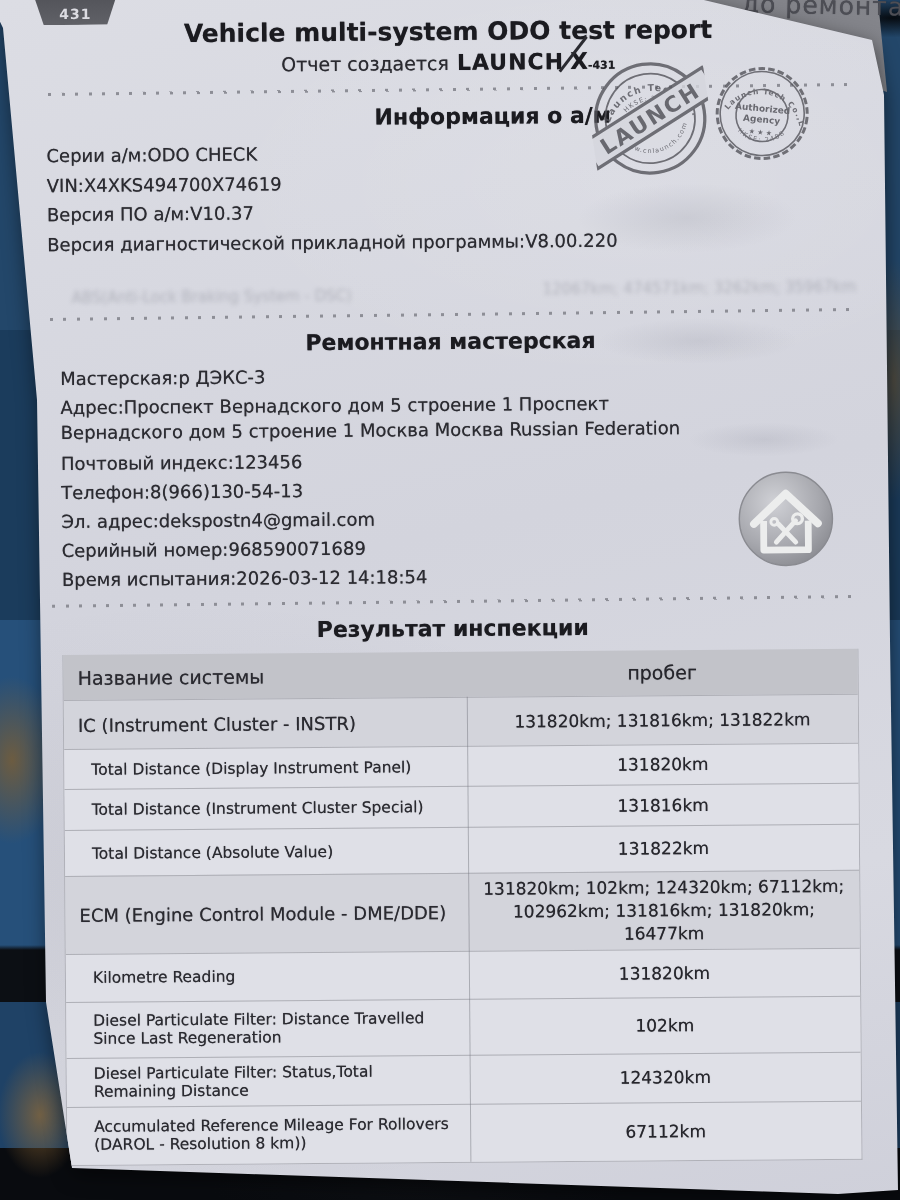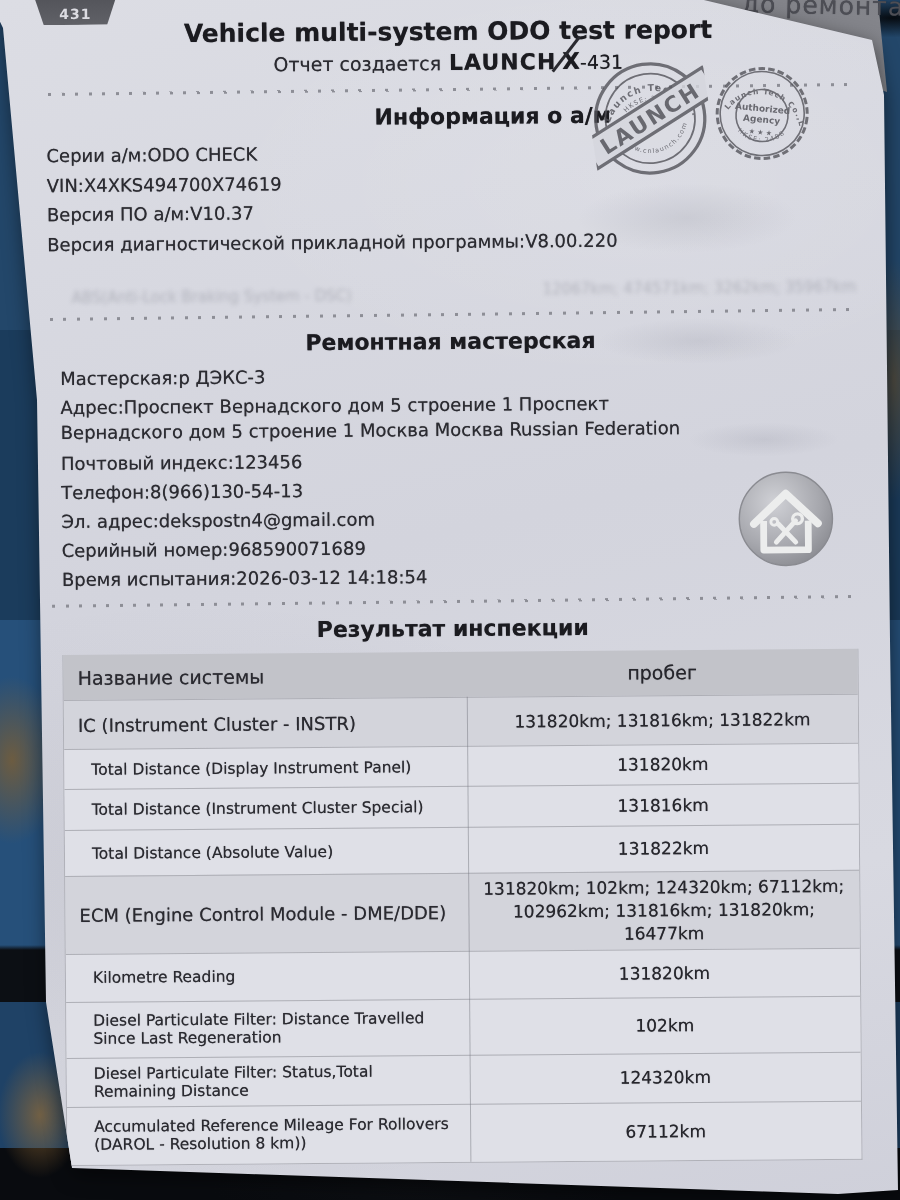--- a/index.html
+++ b/index.html
@@ -37,21 +37,21 @@
   }
   .content{position:absolute;inset:0;transform:rotate(-0.45deg);transform-origin:450px 600px;
     color:#26262c;padding:0 45px 0 50px;}
   .soft{text-shadow:0 0 .7px rgba(45,45,52,.75);}
   
   .doc-title{margin-top:17px;text-align:center;font-size:25px;font-weight:bold;color:#1b1b20;}
   .doc-sub{margin-top:3px;text-align:center;font-size:19px;color:#2a2a30;}
   .brand{font-weight:bold;font-size:22px;letter-spacing:1px;margin-left:8px;color:#1b1b20;}
   .brandx{position:relative;font-weight:bold;font-size:23px;color:#1b1b20;}
   .slash{position:absolute;left:2px;top:-16px;width:2.5px;height:44px;background:#2a2a30;transform:rotate(38deg);}
-  .brandm{font-weight:normal;font-size:19px;color:#1b1b20;}
+  .brandm{font-weight:bold;font-size:11px;color:#1b1b20;}
   .dotline{height:3px;margin:0 2px;transform:rotate(-0.25deg);
     background:repeating-linear-gradient(90deg,#8d8e96 0 3px,transparent 3px 13.5px);}
   .dl1{margin-top:13px;}
   .dl2{margin-top:57px;}
   .dl3{margin-top:9px;}
   .h2{text-align:center;font-size:22px;font-weight:bold;color:#1b1b20;margin-top:13px;}
   .h2-info{transform:translateX(44px);}
   .infoblock{margin-top:9px;font-size:18px;line-height:29.5px;color:#2b2b31;}
   .wsblock{margin-top:7px;margin-left:12px;font-size:18px;line-height:29px;color:#2b2b31;max-width:660px;}
   .wsline{margin-top:0;}

